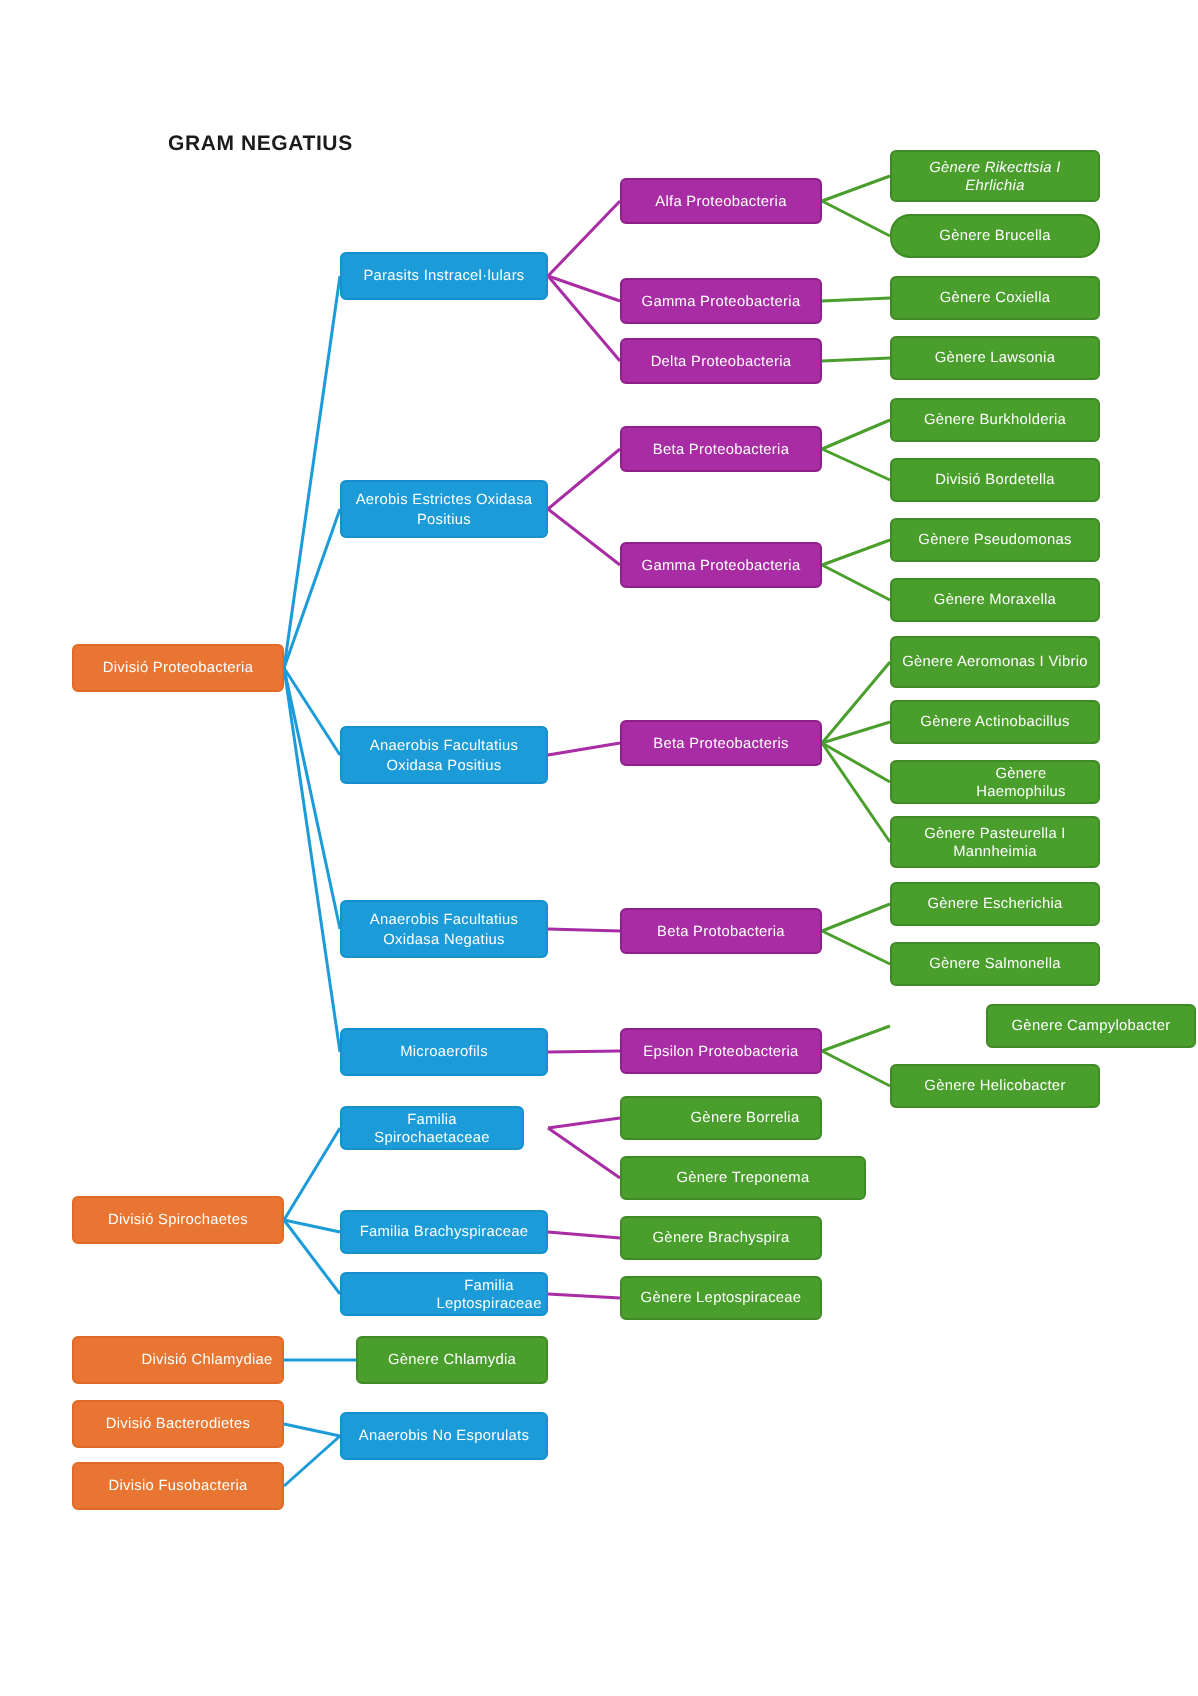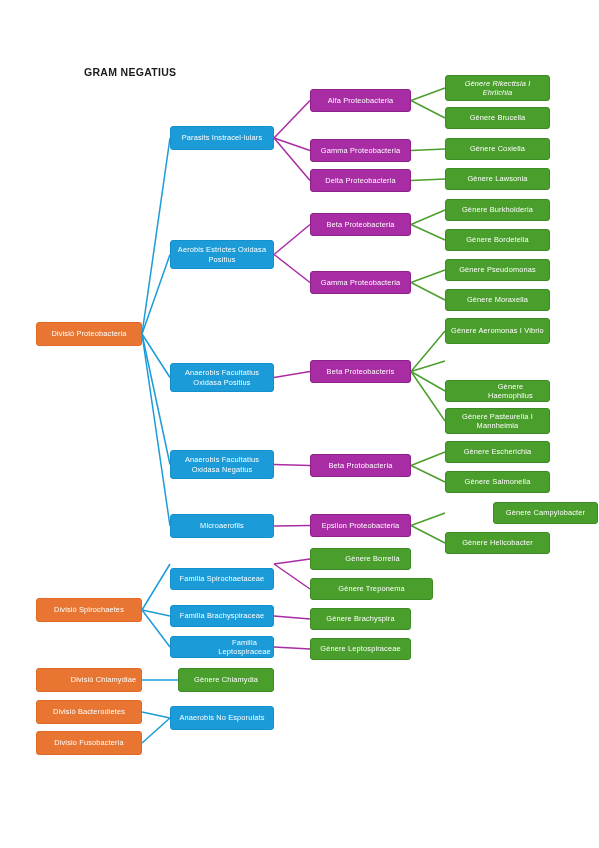--- a/index.html
+++ b/index.html
@@ -133,44 +133,47 @@
     </div>
     <div class="node purple" style="left: 310px; top: 454px; width: 101px; height: 23px;">
       <span>Beta Protobacteria</span>
     </div>
     <div class="node purple" style="left: 310px; top: 514px; width: 101px; height: 23px;">
       <span>Epsilon Proteobacteria</span>
     </div>
     <div class="node green" style="left: 445px; top: 75px; width: 105px; height: 26px; font-style: italic;">
       <span>Gènere Rikecttsia I Ehrlichia</span>
     </div>
-    <div class="node green" style="left: 445px; top: 107px; width: 105px; height: 22px;">
+    <div class="node green" style="left: 445px; top: 107px; width: 105px; height: 22px; border-radius: 10px;">
       <span>Gènere Brucella</span>
     </div>
     <div class="node green" style="left: 445px; top: 138px; width: 105px; height: 22px;">
       <span>Gènere Coxiella</span>
     </div>
     <div class="node green" style="left: 445px; top: 168px; width: 105px; height: 22px;">
       <span>Gènere Lawsonia</span>
     </div>
     <div class="node green" style="left: 445px; top: 199px; width: 105px; height: 22px;">
       <span>Gènere Burkholderia</span>
     </div>
     <div class="node green" style="left: 445px; top: 229px; width: 105px; height: 22px;">
-      <span>Gènere Bordetella</span>
+      <span>Divisió Bordetella</span>
     </div>
     <div class="node green" style="left: 445px; top: 259px; width: 105px; height: 22px;">
       <span>Gènere Pseudomonas</span>
     </div>
     <div class="node green" style="left: 445px; top: 289px; width: 105px; height: 22px;">
       <span>Gènere Moraxella</span>
     </div>
     <div class="node green" style="left: 445px; top: 318px; width: 105px; height: 26px;">
       <span>Gènere Aeromonas I Vibrio</span>
     </div>
+    <div class="node green" style="left: 445px; top: 350px; width: 105px; height: 22px;">
+      <span>Gènere Actinobacillus</span>
+    </div>
     <div class="node green" style="left: 445px; top: 380px; width: 105px; height: 22px; padding-left: 29px;">
       <span>Gènere Haemophilus</span>
     </div>
     <div class="node green" style="left: 445px; top: 408px; width: 105px; height: 26px;">
       <span>Gènere Pasteurella I Mannheimia</span>
     </div>
     <div class="node green" style="left: 445px; top: 441px; width: 105px; height: 22px;">
       <span>Gènere Escherichia</span>
     </div>
     <div class="node green" style="left: 445px; top: 471px; width: 105px; height: 22px;">
@@ -178,21 +181,21 @@
     </div>
     <div class="node green" style="left: 445px; top: 502px; width: 105px; height: 22px; margin-left: 48px;">
       <span>Gènere Campylobacter</span>
     </div>
     <div class="node green" style="left: 445px; top: 532px; width: 105px; height: 22px;">
       <span>Gènere Helicobacter</span>
     </div>
     <div class="node orange" style="left: 36px; top: 598px; width: 106px; height: 24px;">
       <span>Divisió Spirochaetes</span>
     </div>
-    <div class="node blue" style="left: 170px; top: 568px; width: 104px; height: 22px;">
+    <div class="node blue" style="left: 170px; top: 553px; width: 92px; height: 22px;">
       <span>Familia Spirochaetaceae</span>
     </div>
     <div class="node blue" style="left: 170px; top: 605px; width: 104px; height: 22px;">
       <span>Familia Brachyspiraceae</span>
     </div>
     <div class="node blue" style="left: 170px; top: 636px; width: 104px; height: 22px; padding-left: 48px;">
       <span>Familia Leptospiraceae</span>
     </div>
     <div class="node green" style="left: 310px; top: 548px; width: 101px; height: 22px; padding-left: 27px;">
       <span>Gènere Borrelia</span>

